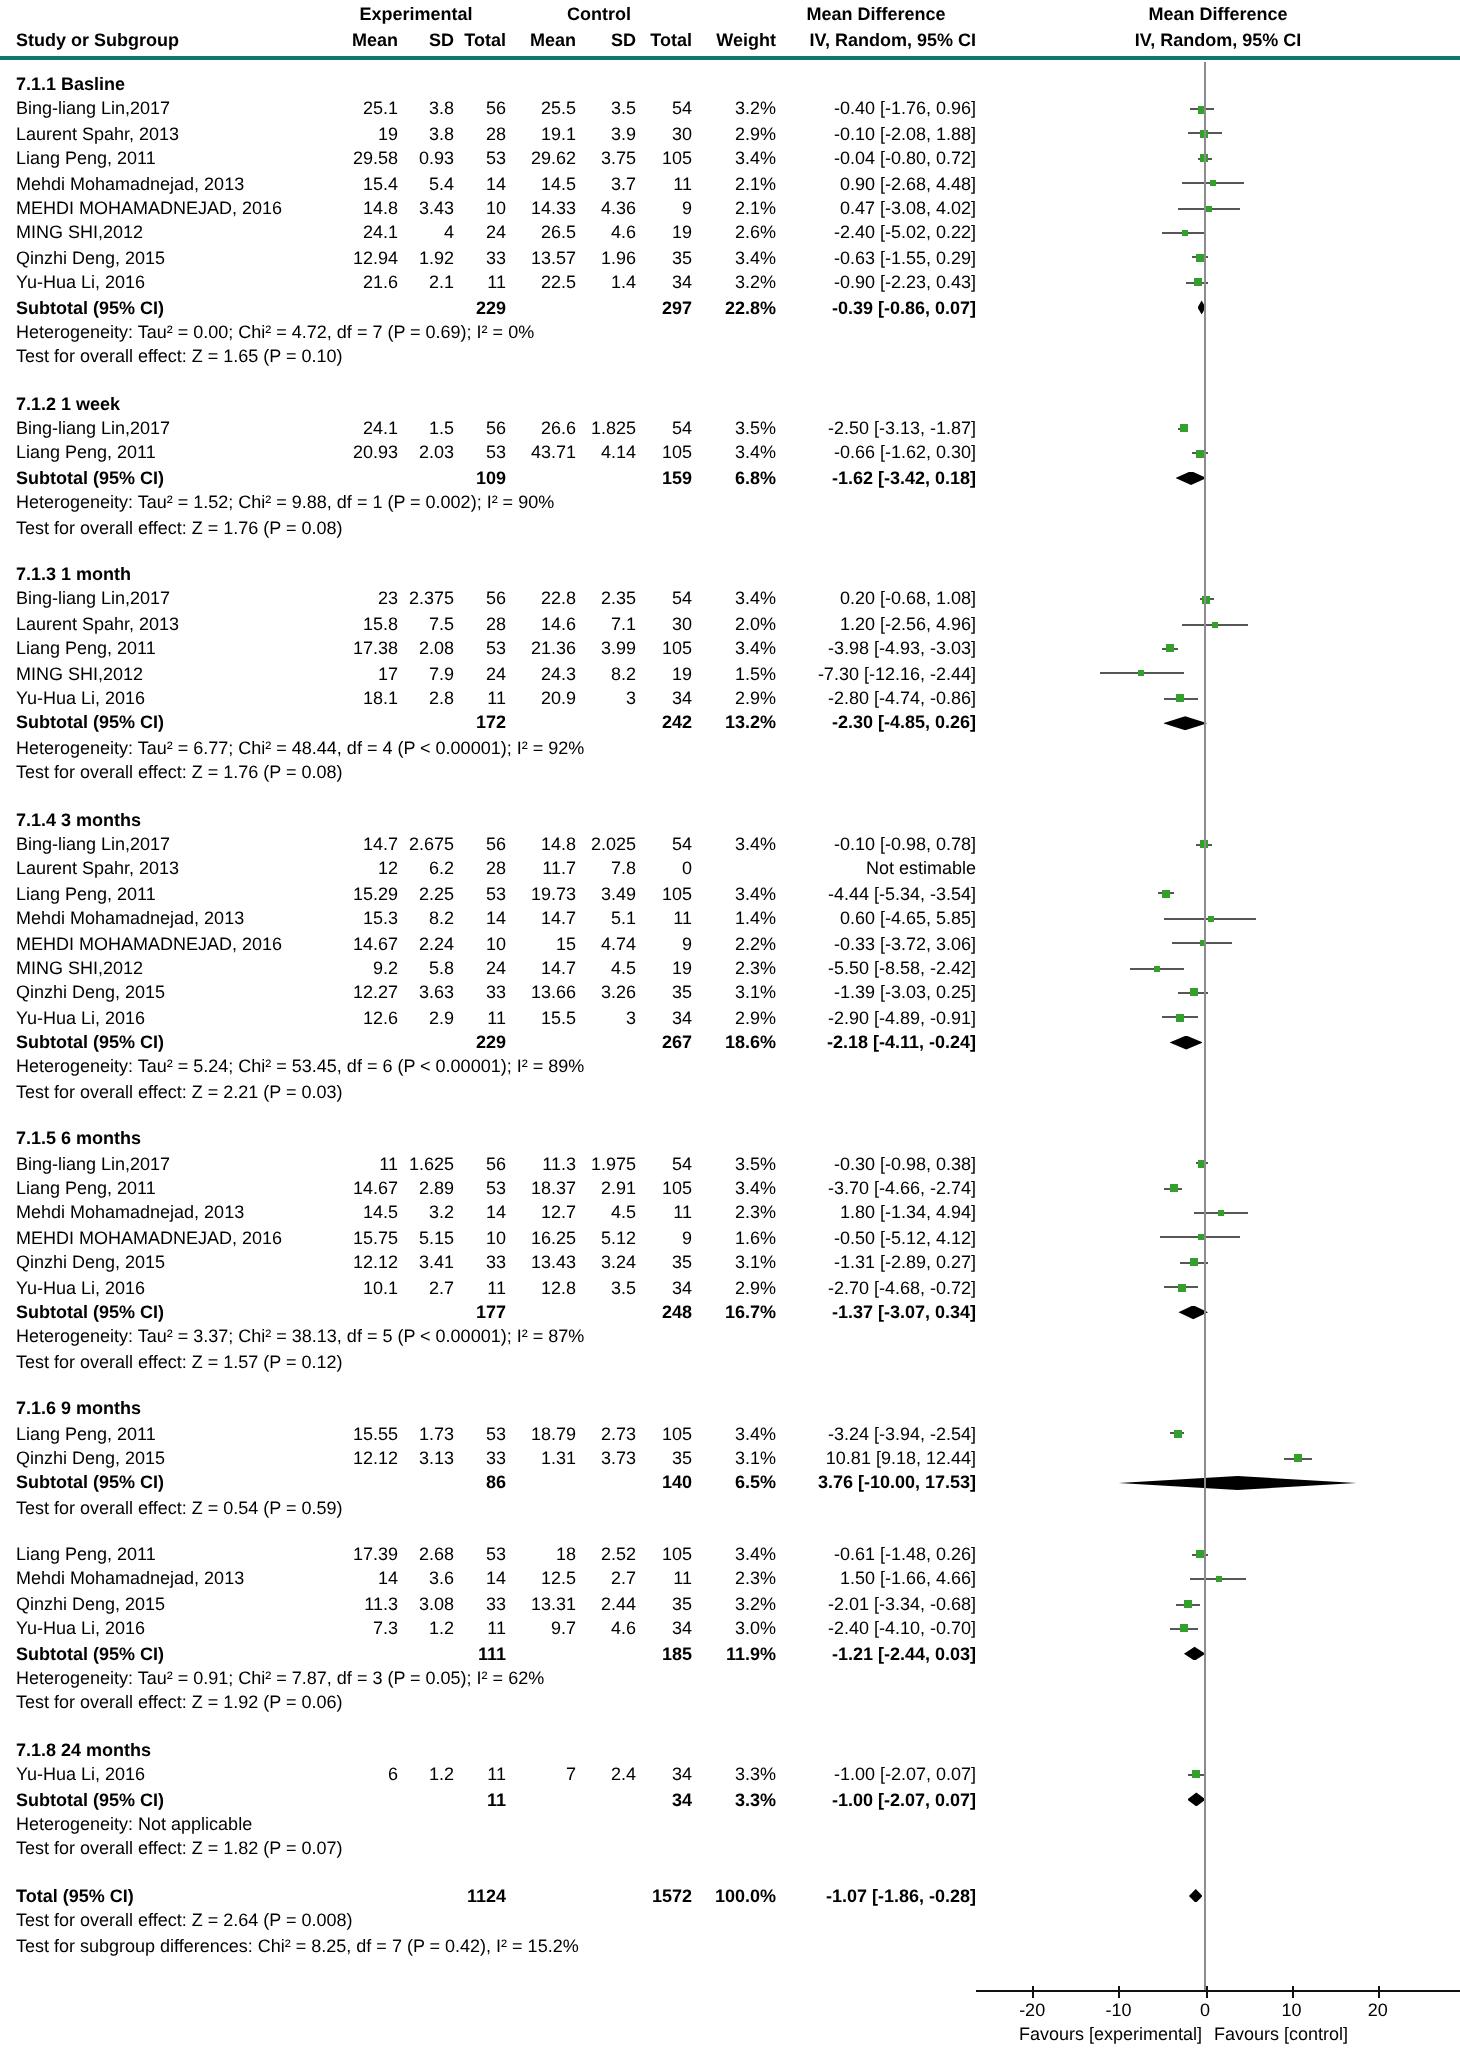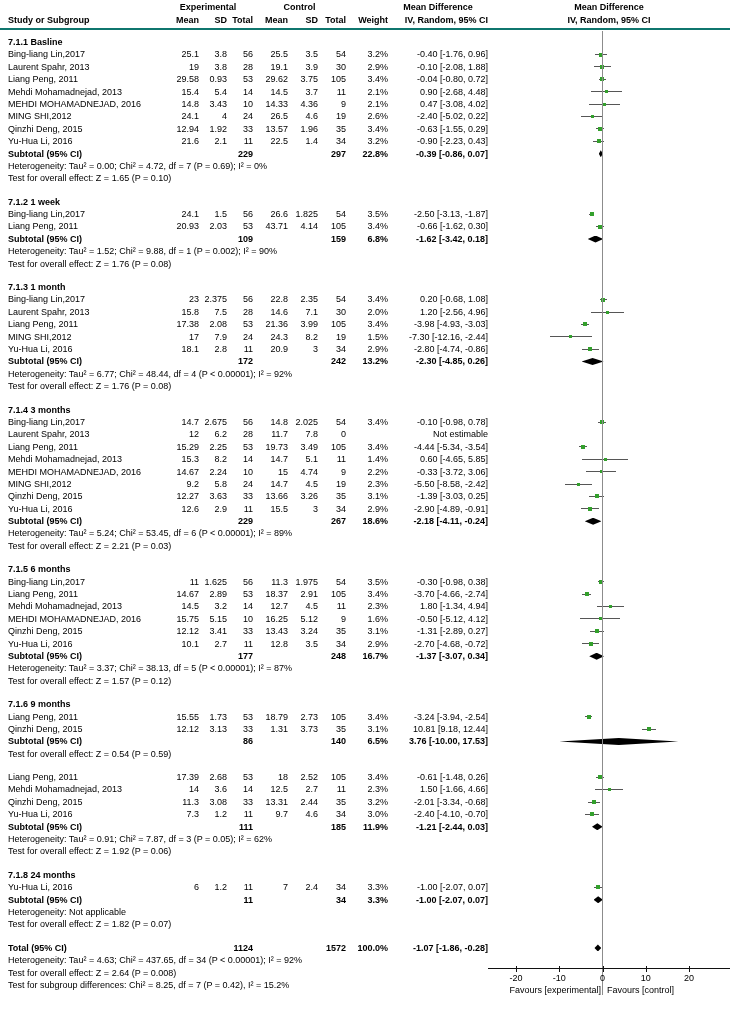--- a/index.html
+++ b/index.html
@@ -32,21 +32,21 @@
   .row.bold{font-weight:bold;align-items:center;}
   .meta-cell{width:480px;text-align:left;}
   .spacer{height:11px;}
   .plotcell{width:242px;position:relative;}
   .cil{position:absolute;top:50%;height:1px;margin-top:-0.5px;}
   .mk{position:absolute;}
   .dia{position:absolute;top:50%;margin-top:-3.5px;height:7px;
     clip-path:polygon(0 50%,50% 0,100% 50%,50% 100%);}
   
   .zero{position:absolute;left:602px;top:31px;width:1px;height:964px;}
-  .axis{position:absolute;left:488px;top:968px;width:242px;height:38px;}
+  .axis{position:absolute;left:488px;top:995px;width:242px;height:38px;}
   .axis-line{position:absolute;top:0;left:0;width:242px;height:1px;}
   .tick{position:absolute;top:-2px;width:1px;height:6px;}
   .tlabel{position:absolute;top:5px;width:34px;margin-left:-17px;text-align:center;}
   .fav{position:absolute;top:17px;white-space:nowrap;}
   .fav-l{right:129px;}
   .fav-r{left:119px;}
 </style>
 </head>
 <body>
 
@@ -803,23 +803,20 @@
         <span class="c4"></span>
         <span class="c5"></span>
         <span class="c6">1572</span>
         <span class="c7">100.0%</span>
         <span class="c8">-1.07 [-1.86, -0.28]</span>
         <span class="c9 plotcell">
           <div class="dia" style="left: 106.48px; width: 6.82786px; background: rgb(0, 0, 0);"></div>
         </span>
       </div>
       <div class="row">
-        <span class="meta-cell">Heterogeneity: Tau² = 4.63; Chi² = 437.65, df = 34 (P &lt; 0.00001); I² = 92%</span>
-      </div>
-      <div class="row">
         <span class="meta-cell">Test for overall effect: Z = 2.64 (P = 0.008)</span>
       </div>
       <div class="row">
         <span class="meta-cell">Test for subgroup differences: Chi² = 8.25, df = 7 (P = 0.42), I² = 15.2%</span>
       </div>
     </div>
 
   <div class="zero" id="zeroLine" style="background: rgb(140, 140, 140);"></div>
 
   <div class="axis">

